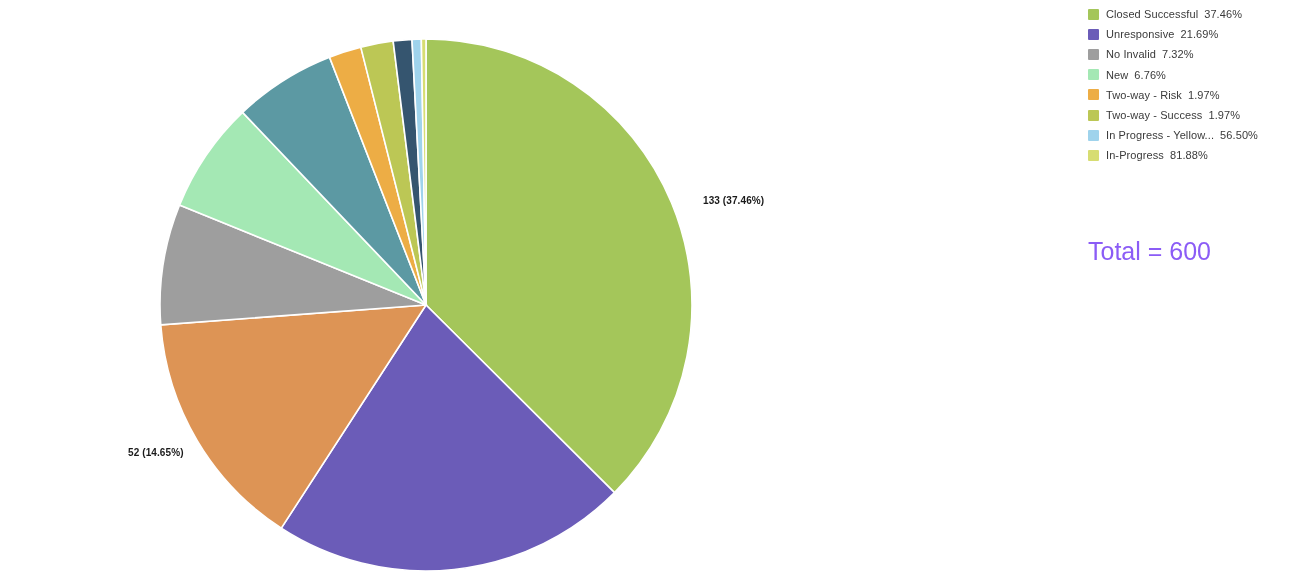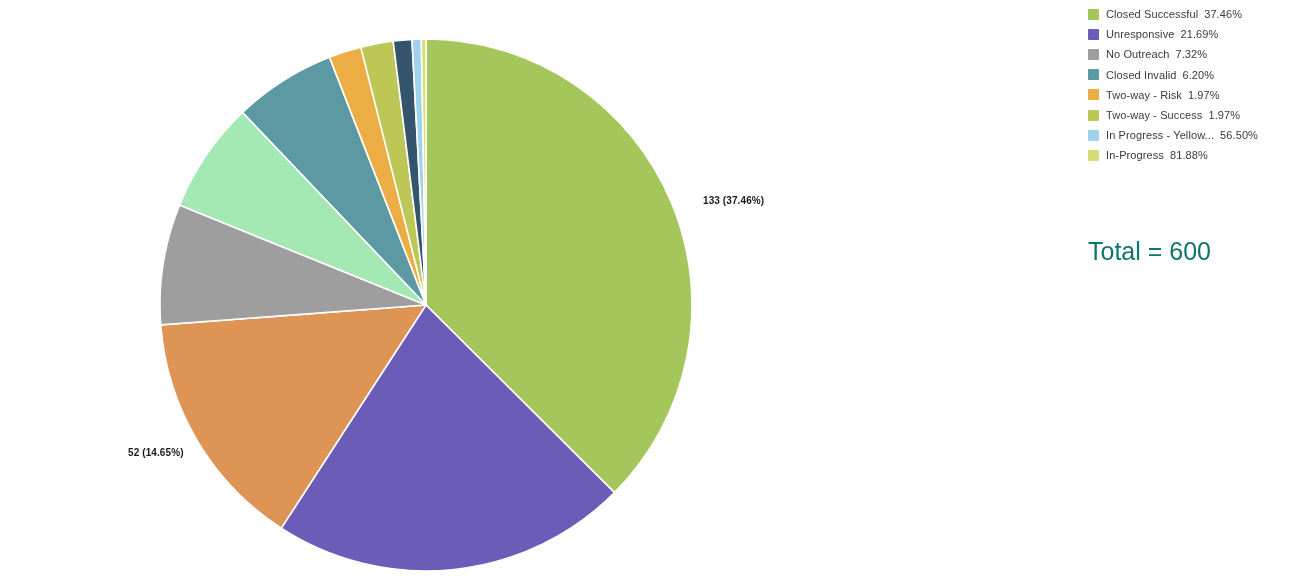--- a/index.html
+++ b/index.html
@@ -47,21 +47,21 @@
     color:#3a3a3a;
     white-space:nowrap;
     letter-spacing:.1px;
   }
   .legend-pct{margin-left:6px;text-align:center;}
 
   .total-label{
     position:absolute;
     left:1088px;top:237px;
     font-size:25px;
-    color:#0f766e;
+    color:#8b5cf6;
     white-space:nowrap;
   }
 </style>
 </head>
 <body>
 
 <div id="root">
 
   <div class="chart-area">
     <svg class="pie-svg" width="1075" height="585" viewBox="0 0 1075 585">
@@ -92,27 +92,27 @@
         <span class="legend-text">Closed Successful</span>
         <span class="legend-text legend-pct">37.46%</span>
       </div>
       <div class="legend-row">
         <span class="legend-swatch" style="background: rgb(107, 92, 184);"></span>
         <span class="legend-text">Unresponsive</span>
         <span class="legend-text legend-pct">21.69%</span>
       </div>
       <div class="legend-row">
         <span class="legend-swatch" style="background: rgb(158, 158, 158);"></span>
-        <span class="legend-text">No Outreach</span>
+        <span class="legend-text">No Invalid</span>
         <span class="legend-text legend-pct">7.32%</span>
       </div>
       <div class="legend-row">
-        <span class="legend-swatch" style="background: rgb(92, 153, 163);"></span>
-        <span class="legend-text">Closed Invalid</span>
-        <span class="legend-text legend-pct">6.20%</span>
+        <span class="legend-swatch" style="background: rgb(164, 232, 180);"></span>
+        <span class="legend-text">New</span>
+        <span class="legend-text legend-pct">6.76%</span>
       </div>
       <div class="legend-row">
         <span class="legend-swatch" style="background: rgb(237, 173, 69);"></span>
         <span class="legend-text">Two-way - Risk</span>
         <span class="legend-text legend-pct">1.97%</span>
       </div>
       <div class="legend-row">
         <span class="legend-swatch" style="background: rgb(188, 199, 85);"></span>
         <span class="legend-text">Two-way - Success</span>
         <span class="legend-text legend-pct">1.97%</span>

